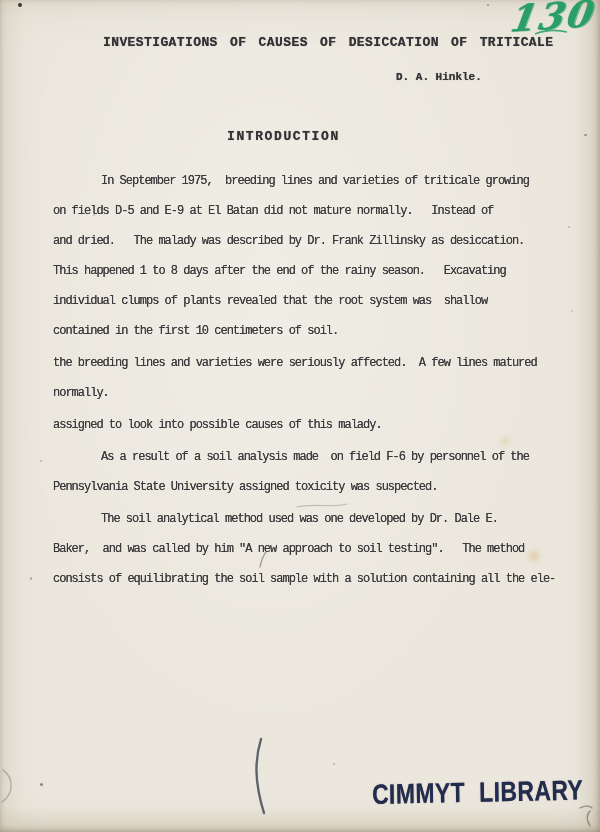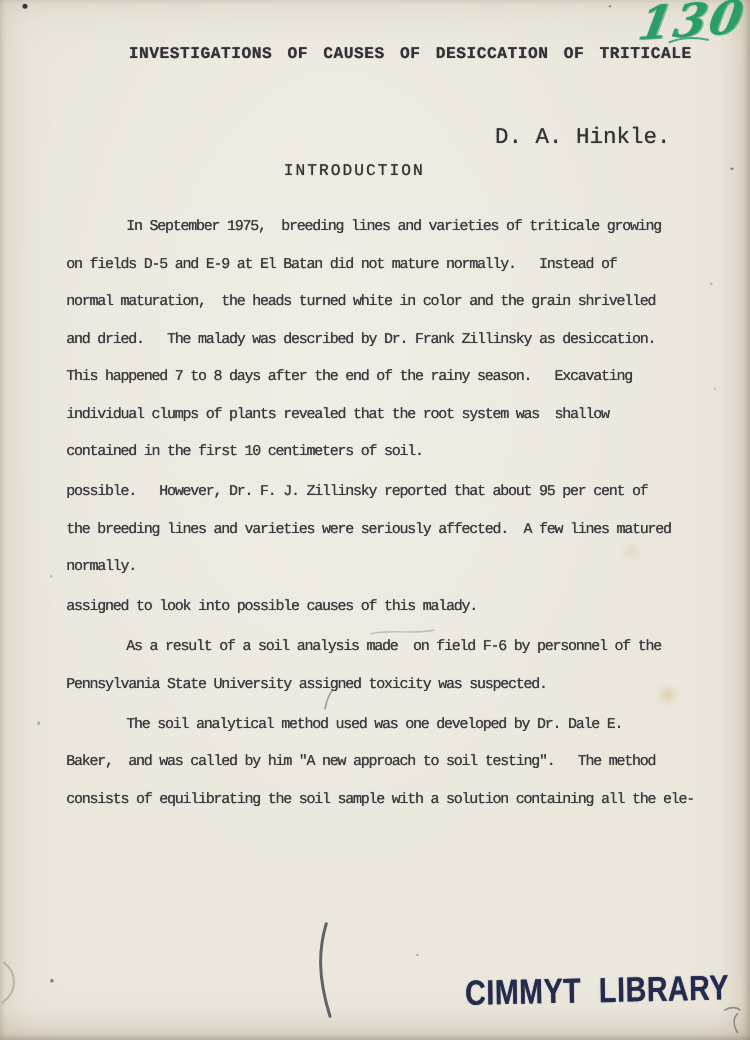--- a/index.html
+++ b/index.html
@@ -35,33 +35,33 @@
     font-weight: bold;
     letter-spacing: 0.4px;
     word-spacing: 4px;
     white-space: pre;
     color: #333336;
     text-shadow: 0 0 0.7px rgba(50,50,55,0.85);
   }
   .doc-author {
     position: absolute;
     left: 396px;
-    top: 100px;
-    font-size: 18px;
-    font-weight: normal;
+    top: 71px;
+    font-size: 11px;
+    font-weight: bold;
     white-space: pre;
     color: #333336;
     text-shadow: 0 0 0.7px rgba(50,50,55,0.85);
   }
   .doc-heading {
     position: absolute;
     left: 227px;
     top: 129px;
     font-size: 13px;
-    font-weight: normal;
+    font-weight: bold;
     letter-spacing: 1.6px;
     white-space: pre;
     color: #333336;
     text-shadow: 0 0 0.7px rgba(50,50,55,0.85);
   }
   .doc-body {
     position: absolute;
     left: 53px;
     top: 166px;
     width: 516px;
@@ -132,28 +132,26 @@
   <div class="doc-title">INVESTIGATIONS OF CAUSES OF DESICCATION OF TRITICALE</div>
 
   <div class="doc-author">D. A. Hinkle.</div>
 
   <div class="doc-heading">INTRODUCTION</div>
 
   <div class="doc-body">
       <div class="para">
         <div class="line indent">In September 1975,  breeding lines and varieties of triticale growing</div>
         <div class="line">on fields D-5 and E-9 at El Batan did not mature normally.   Instead of</div>
-        <div class="line">normal maturation,  the heads turned white in color and the grain shrivelled</div>
         <div class="line">and dried.   The malady was described by Dr. Frank Zillinsky as desiccation.</div>
-        <div class="line">This happened 7 to 8 days after the end of the rainy season.   Excavating</div>
+        <div class="line">This happened 1 to 8 days after the end of the rainy season.   Excavating</div>
         <div class="line">individual clumps of plants revealed that the root system was  shallow</div>
         <div class="line">contained in the first 10 centimeters of soil.</div>
       </div>
       <div class="para">
-        <div class="line">possible.   However, Dr. F. J. Zillinsky reported that about 95 per cent of</div>
         <div class="line">the breeding lines and varieties were seriously affected.  A few lines matured</div>
         <div class="line">normally.</div>
       </div>
       <div class="para">
         <div class="line">assigned to look into possible causes of this malady.</div>
       </div>
       <div class="para">
         <div class="line indent">As a result of a soil analysis made  on field F-6 by personnel of the</div>
         <div class="line">Pennsylvania State University assigned toxicity was suspected.</div>
       </div>

